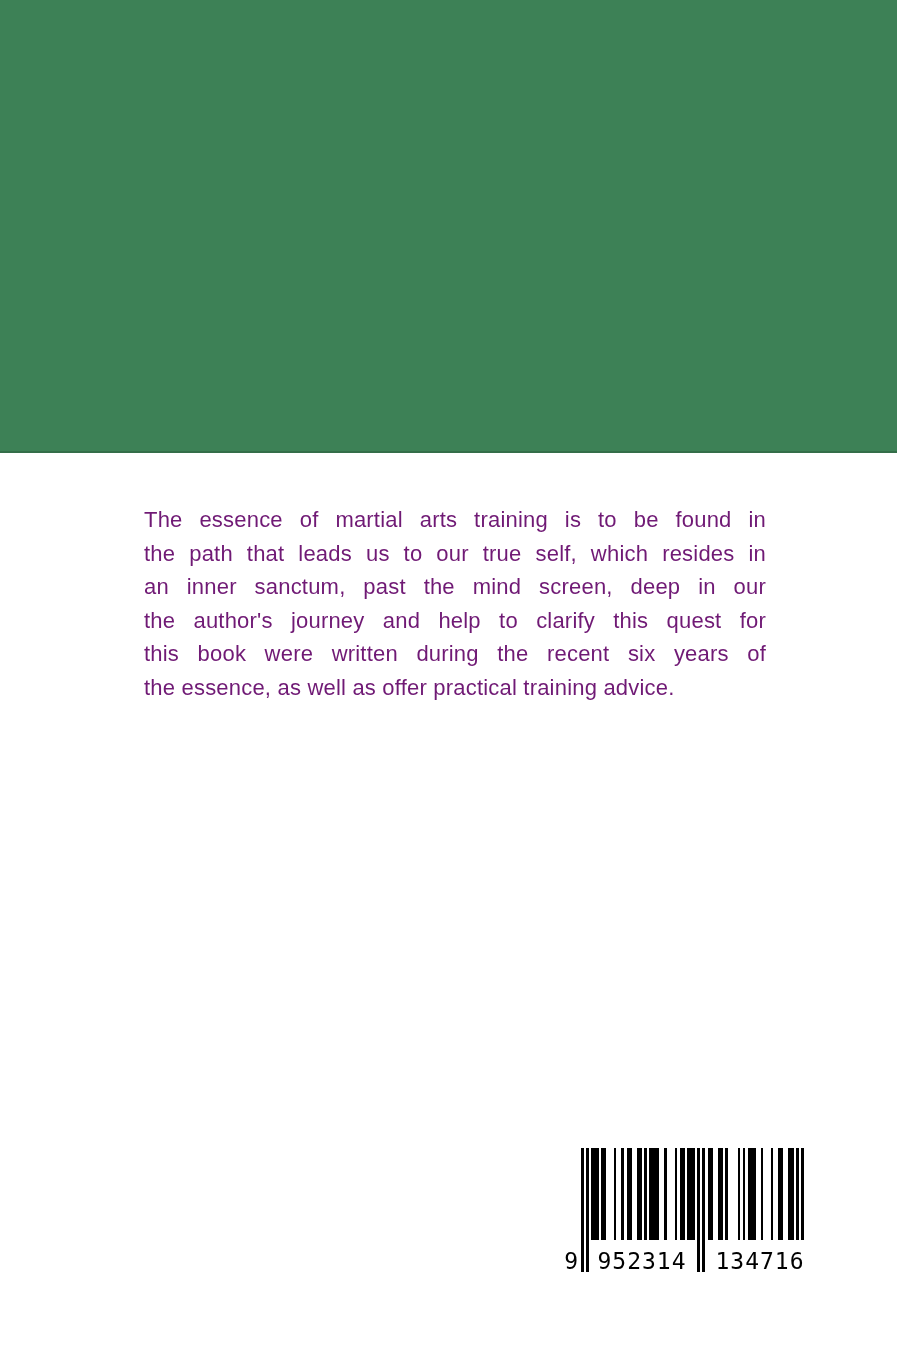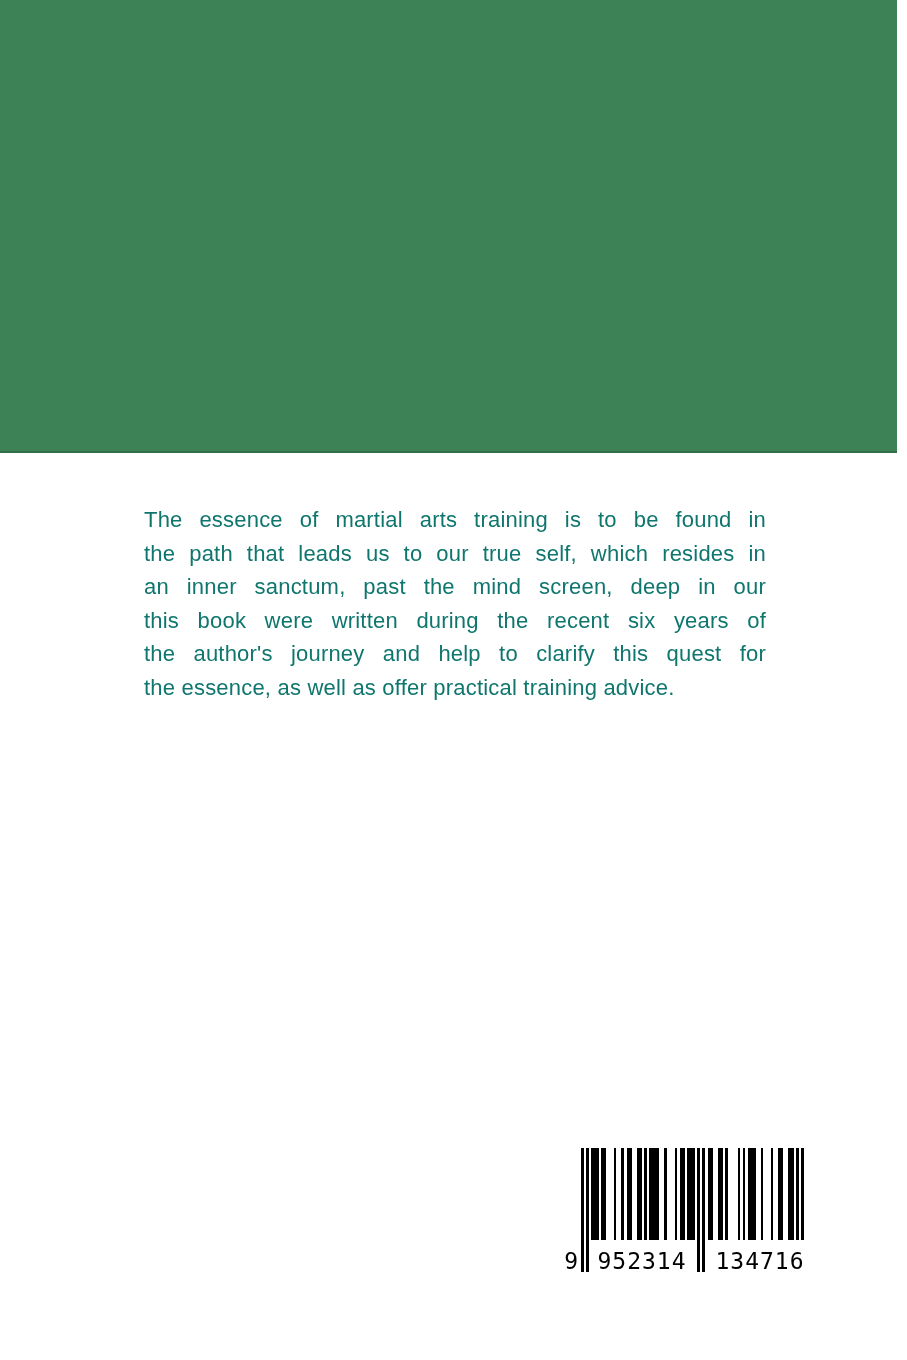--- a/index.html
+++ b/index.html
@@ -68,26 +68,26 @@
   .bc-left   { left: 10px;  width: 102px; text-align: center; letter-spacing: 1px; }
   .bc-right  { left: 128px; width: 102px; text-align: center; letter-spacing: 1px; }
 </style>
 </head>
 <body>
 
 <div class="page">
 
   <div class="cover-band" style="background: rgb(61, 129, 86);"></div>
 
-  <div class="synopsis" style="color: #0f766e;">
+  <div class="synopsis" style="color: #701a75;">
     <div class="line">The essence of martial arts training is to be found in</div>
     <div class="line">the path that leads us to our true self, which resides in</div>
     <div class="line">an inner sanctum, past the mind screen, deep in our</div>
+    <div class="line">the author's journey and help to clarify this quest for</div>
     <div class="line">this book were written during the recent six years of</div>
-    <div class="line">the author's journey and help to clarify this quest for</div>
     <div class="line last">the essence, as well as offer practical training advice.</div>
   </div>
 
   <div class="barcode">
     <div class="bars">
         <div class="bar" style="left: 0px; width: 2.53px; height: 124px; background: rgb(0, 0, 0);"></div>
         <div class="bar" style="left: 5.06px; width: 2.53px; height: 124px; background: rgb(0, 0, 0);"></div>
         <div class="bar" style="left: 10.12px; width: 7.59px; height: 92px; background: rgb(0, 0, 0);"></div>
         <div class="bar" style="left: 20.24px; width: 5.06px; height: 92px; background: rgb(0, 0, 0);"></div>
         <div class="bar" style="left: 32.89px; width: 2.53px; height: 92px; background: rgb(0, 0, 0);"></div>

